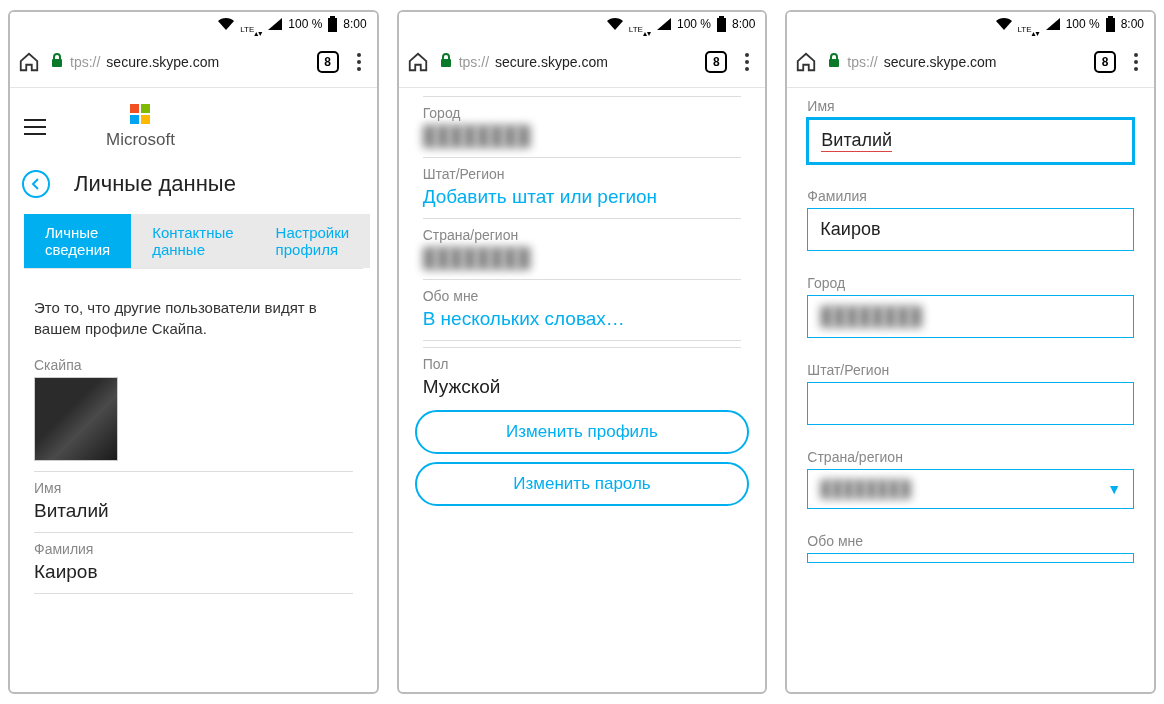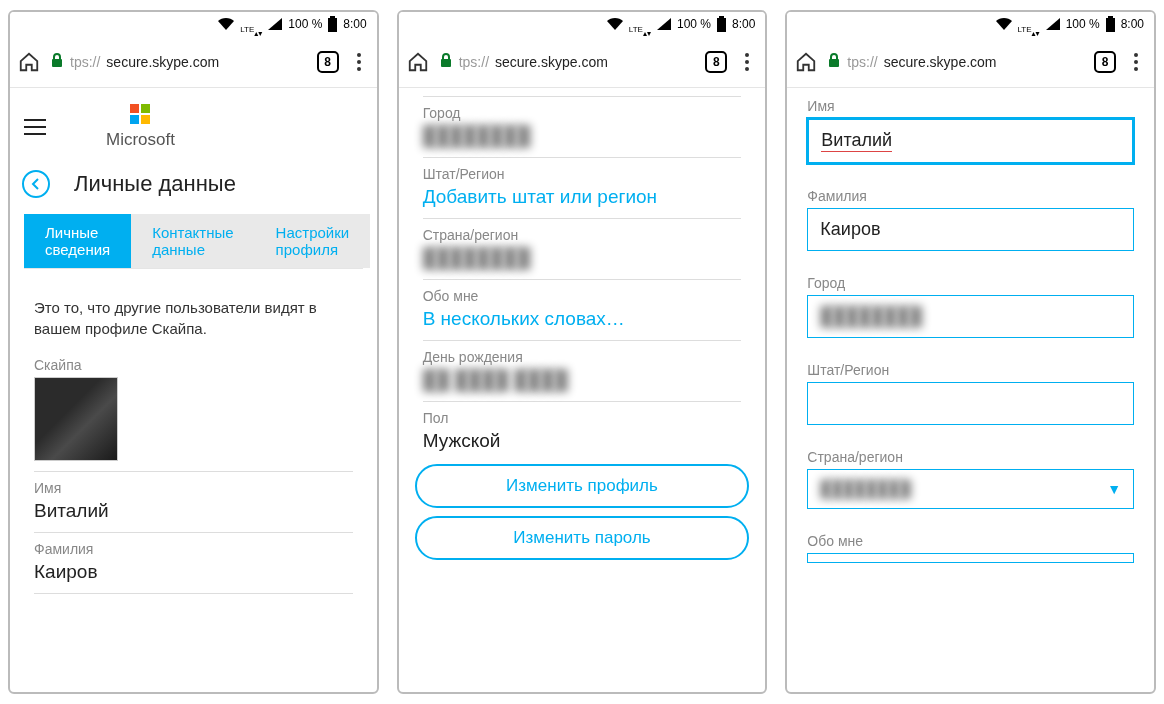--- a/index.html
+++ b/index.html
@@ -309,24 +309,20 @@
       <div class="field-value blurred">████████</div>
     </div>
     <div class="field-sep"></div>
 
     <div class="field-block">
       <div class="field-label">Обо мне</div>
       <div class="field-value link">В нескольких словах…</div>
     </div>
     <div class="field-sep"></div>
 
-    <div class="field-block">
-      <div class="field-label">День рождения</div>
-      <div class="field-value blurred">██ ████ ████</div>
-    </div>
     <div class="field-sep"></div>
 
     <div class="field-block">
       <div class="field-label">Пол</div>
       <div class="field-value">Мужской</div>
     </div>
 
     <div class="pill-btn">Изменить профиль</div>
     <div class="pill-btn">Изменить пароль</div>
   </div>

